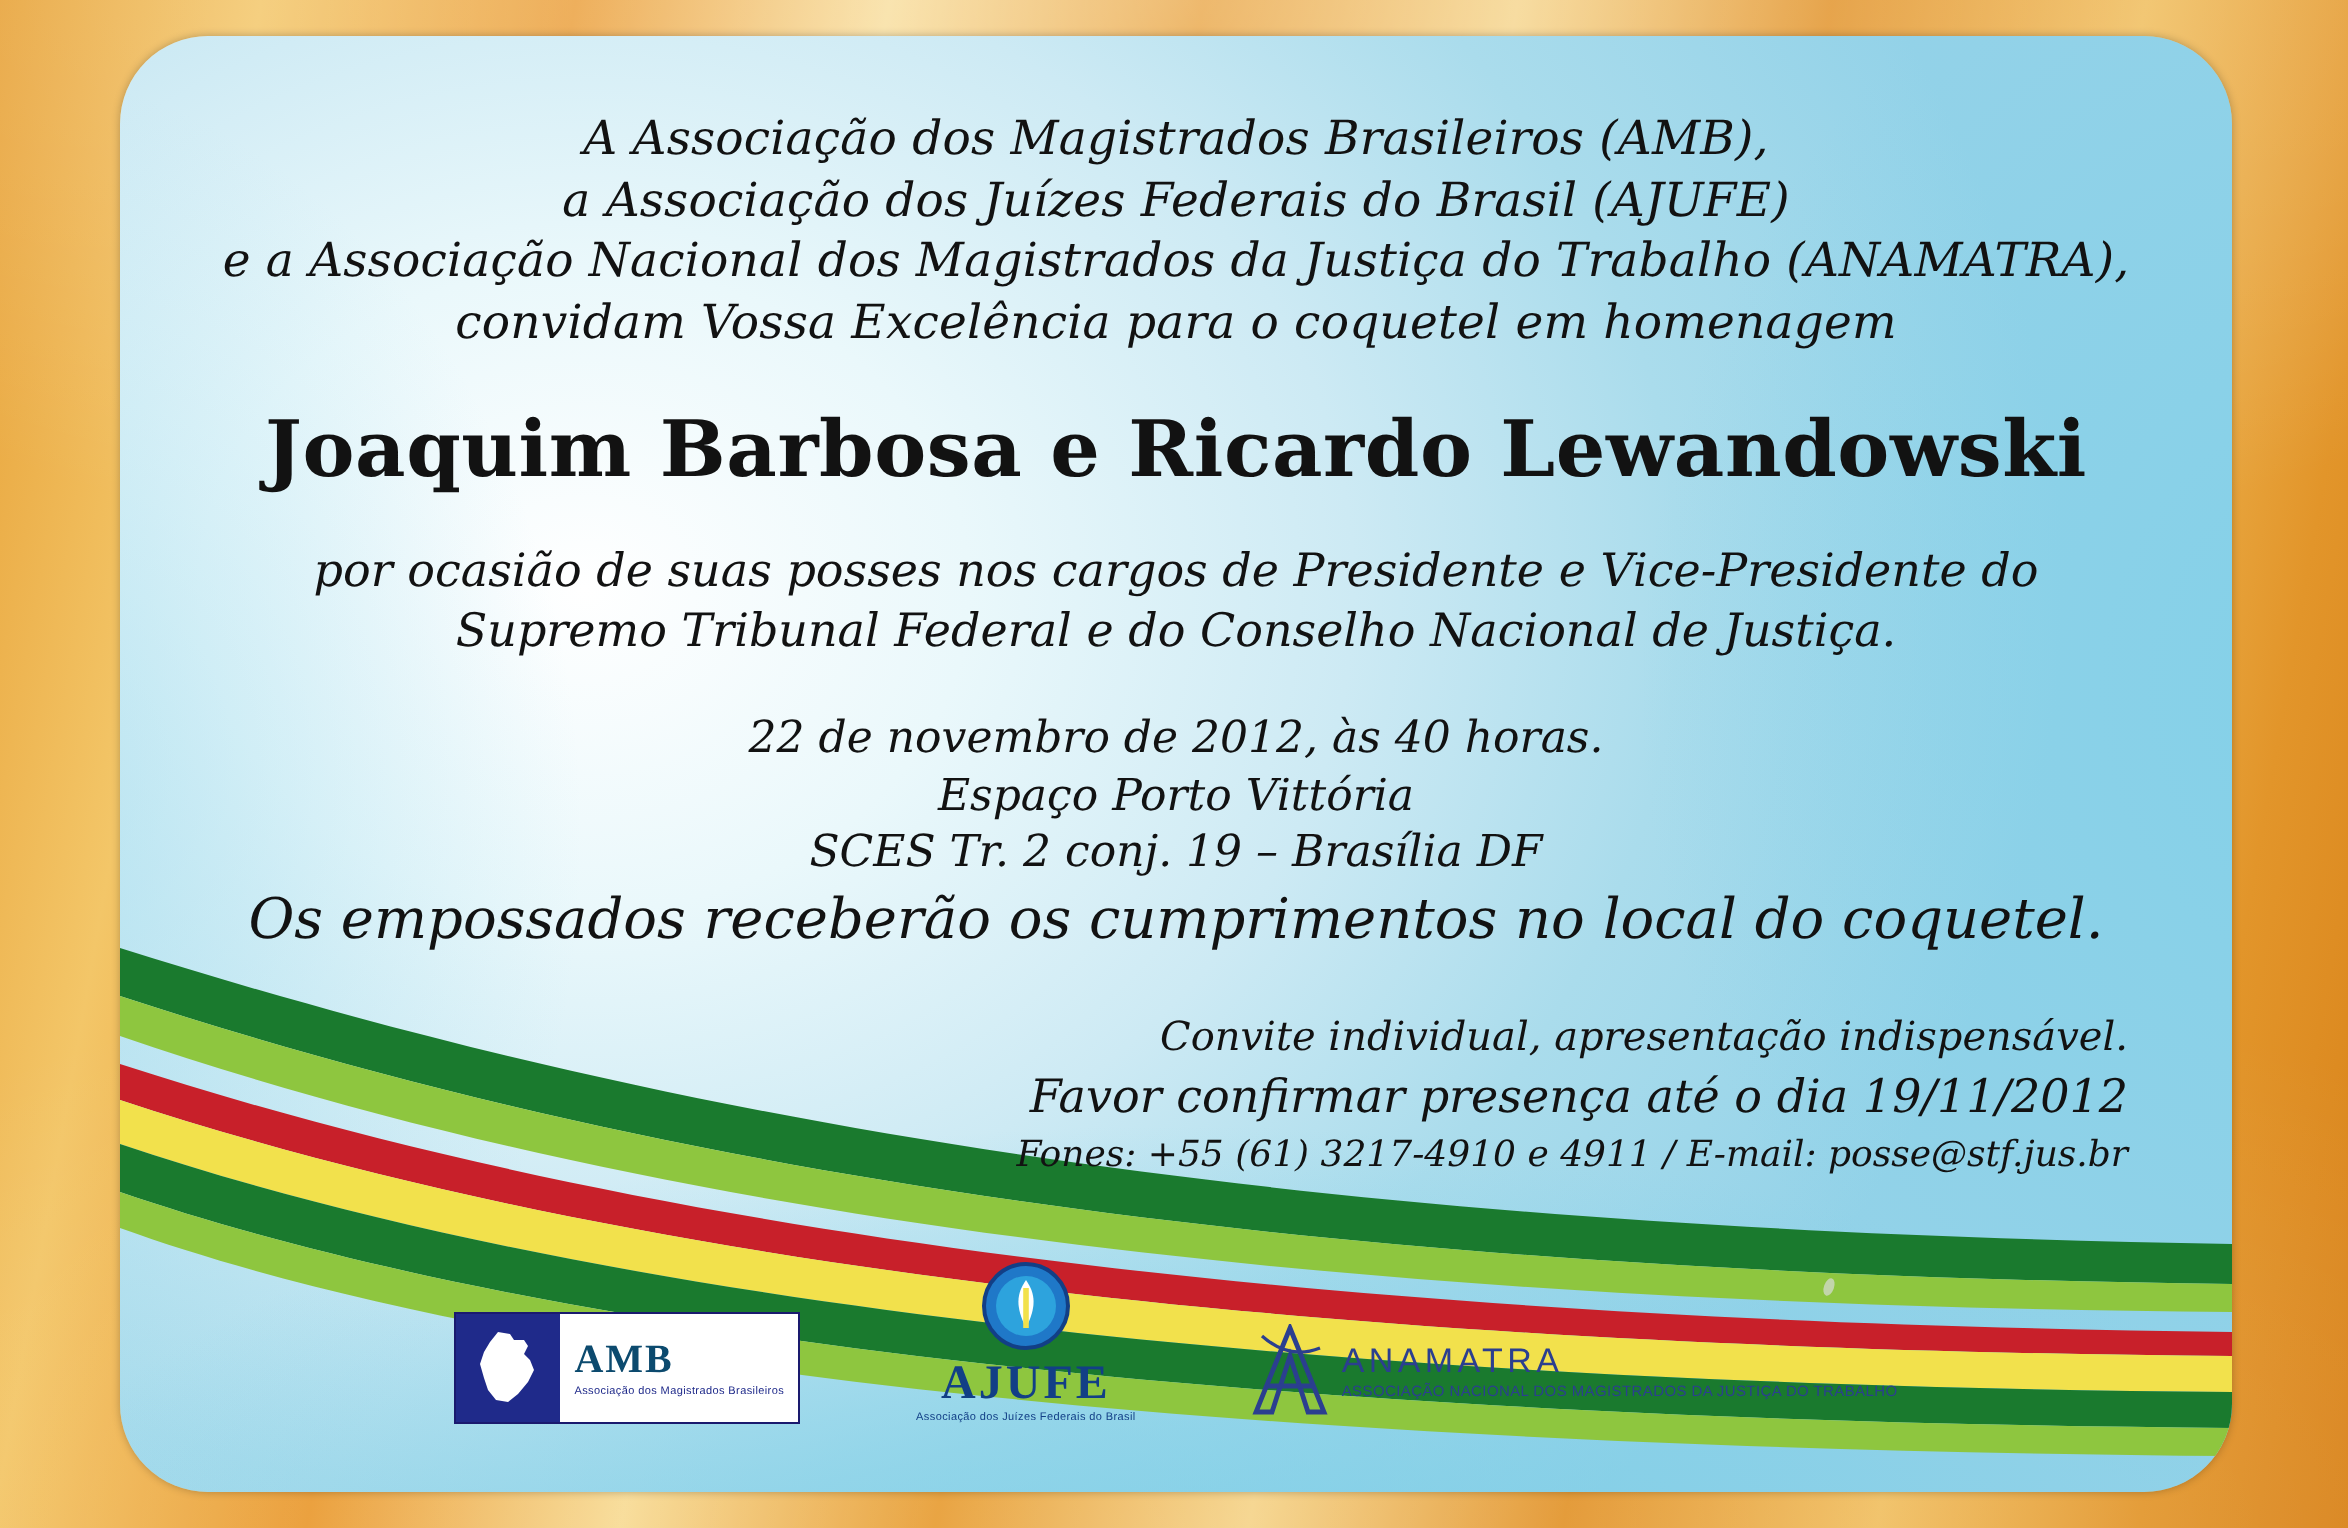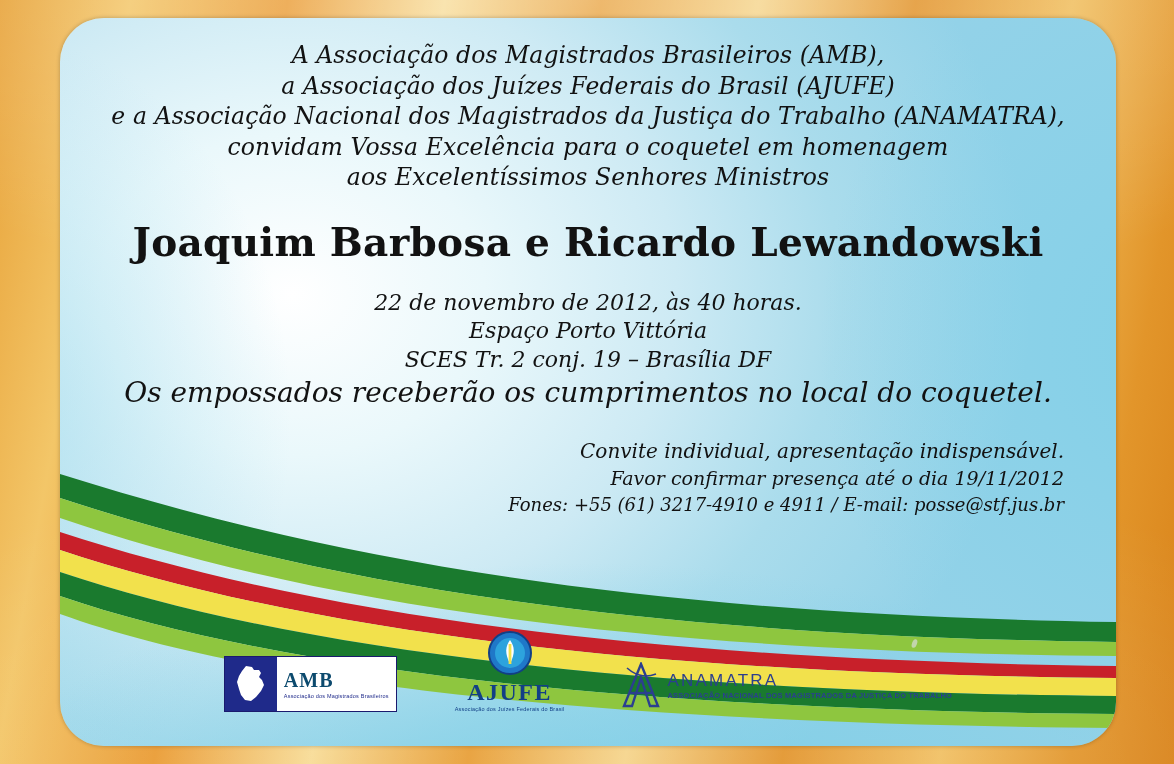--- a/index.html
+++ b/index.html
@@ -73,21 +73,21 @@
     bottom: 0;
     width: 1056px;
     height: 300px;
     pointer-events: none;
   }
 
   
   .content {
     position: absolute;
     inset: 0;
-    padding: 22px 44px 0 44px;
+    padding: 36px 44px 0 44px;
     box-sizing: border-box;
     color: #121212;
     text-align: center;
   }
   .line {
     font-style: italic;
     line-height: 1.30;
     white-space: nowrap;
   }
   .intro {
@@ -119,21 +119,21 @@
   }
   .notes {
     margin-top: 26px;
     text-align: right;
     padding-right: 8px;
     font-style: italic;
     line-height: 1.42;
   }
   .notes .n1 { font-size: 20px; font-style: italic; }
   .notes .n2 { font-size: 20px; }
-  .notes .n3 { font-size: 19px; }
+  .notes .n3 { font-size: 23px; }
   .notes .n4 { font-size: 18px; }
 
   
   .logos {
     position: absolute;
     left: 0;
     right: 0;
     bottom: 34px;
     display: flex;
     justify-content: center;
@@ -207,21 +207,21 @@
   }
   .logo-anamatra .txt { line-height: 1.05; }
   .logo-anamatra .ana-main {
     font-family: "Liberation Sans", sans-serif;
     font-size: 17px;
     color: #2b3f8f;
     letter-spacing: 2.2px;
   }
   .logo-anamatra .ana-sub {
     font-family: "Liberation Sans", sans-serif;
-    font-weight: 700;
+    font-weight: 400;
     font-size: 7.5px;
     color: #2b3f8f;
     line-height: 1.45;
     margin-top: 2px;
     letter-spacing: 0.2px;
   }
   .speck {
     position: absolute;
     width: 5px; height: 9px;
     background: #cfd8c5;
@@ -247,25 +247,26 @@
       <path d="M0,126 C220,200 560,246 1056,250 L1056,268 C560,264 210,222 0,150 Z" fill="#1a7a2e"></path>
       <path d="M0,150 C210,222 560,264 1056,268 L1056,282 C560,278 200,240 0,168 Z" fill="#8ec63f"></path>
     </svg>
 
     <div class="content">
 
       <div class="intro line">A Associação dos Magistrados Brasileiros (AMB),</div>
       <div class="intro line">a Associação dos Juízes Federais do Brasil (AJUFE)</div>
       <div class="intro line">e a Associação Nacional dos Magistrados da Justiça do Trabalho (ANAMATRA),</div>
       <div class="intro line">convidam Vossa Excelência para o coquetel em homenagem</div>
-      <div class="intro line">aos Excelentíssimos Senhores Ministros</div>
 
       <div class="honorees">Joaquim Barbosa e Ricardo Lewandowski</div>
 
       <div class="occasion">
+        <div class="line">por ocasião de suas posses nos cargos de Presidente e Vice-Presidente do</div>
+        <div class="line">Supremo Tribunal Federal e do Conselho Nacional de Justiça.</div>
       </div>
 
       <div class="when">
         <div class="line">22 de novembro de 2012, às 40 horas.</div>
         <div class="line">Espaço Porto Vittória</div>
         <div class="line">SCES Tr. 2 conj. 19 – Brasília DF</div>
       </div>
 
       <div class="greetings line">Os empossados receberão os cumprimentos no local do coquetel.</div>
 

